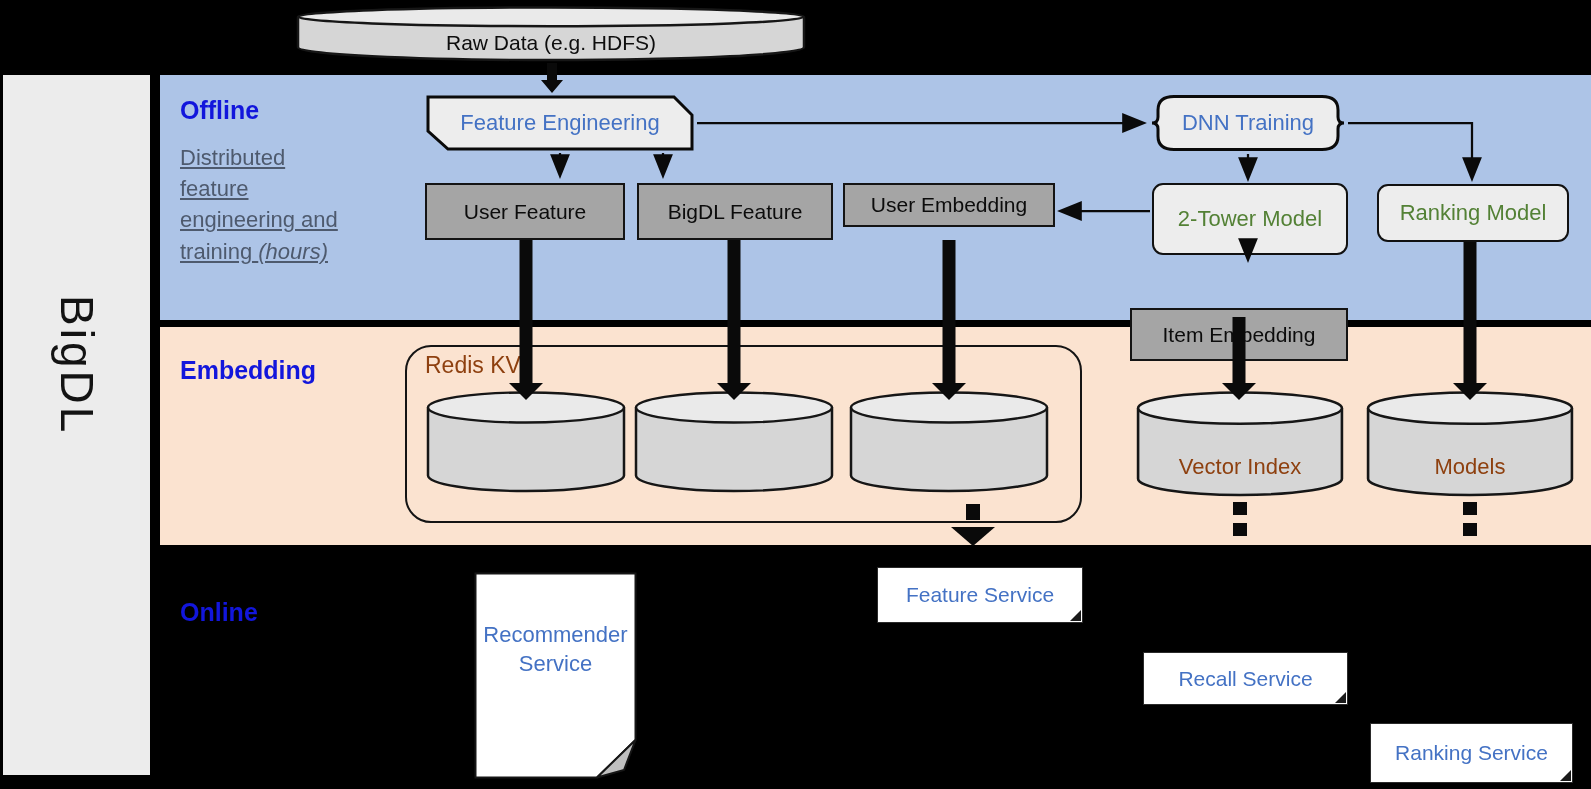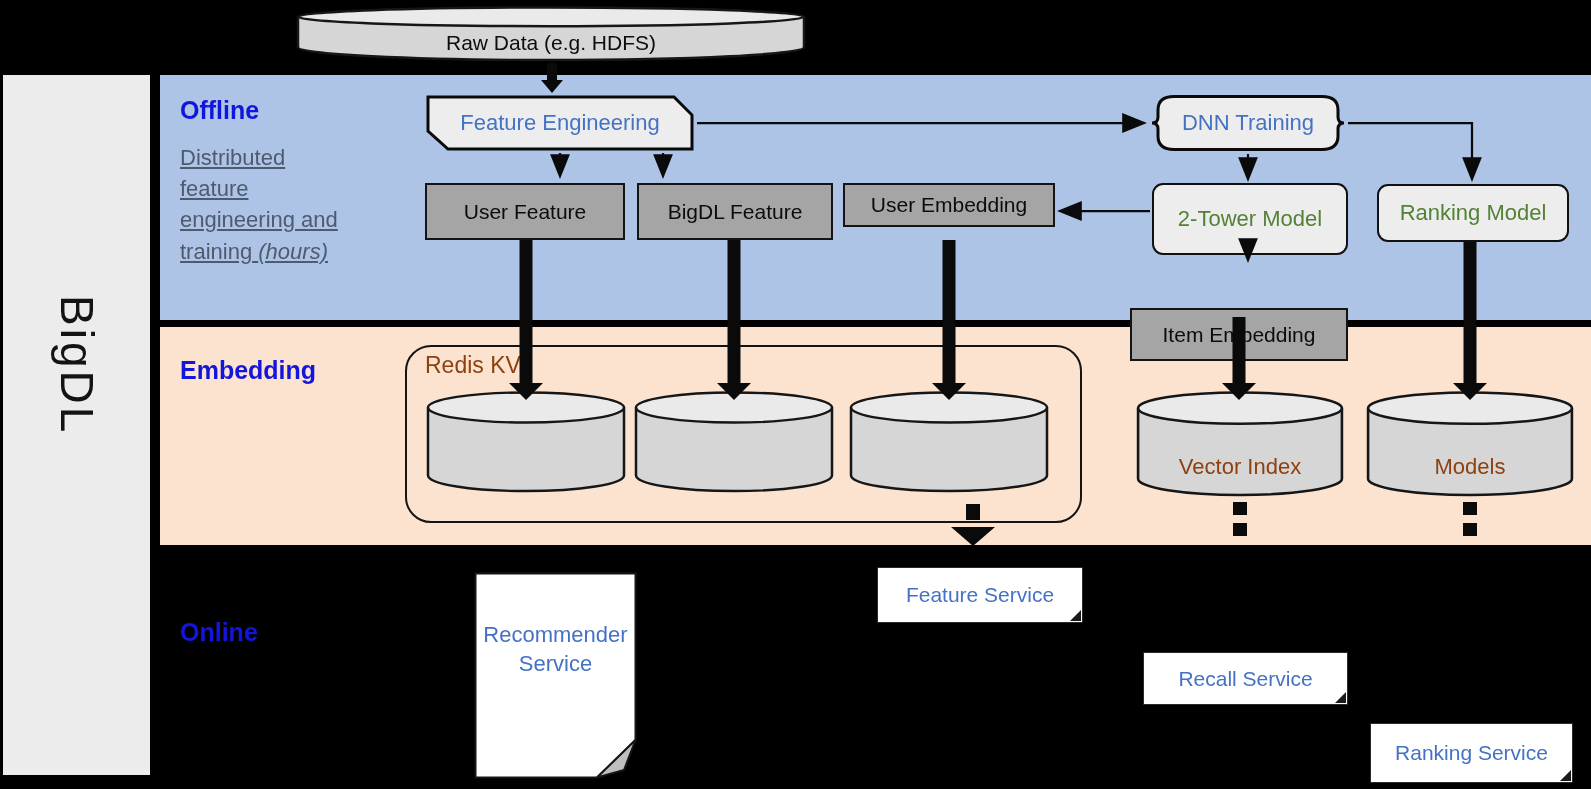--- a/index.html
+++ b/index.html
@@ -82,21 +82,21 @@
       <ellipse class="cyl-top" cx="255" cy="11" rx="253" ry="9.5"></ellipse>
     </svg>
     <div class="raw-lbl">Raw Data (e.g. HDFS)</div>
   </div>
 
   <div class="sec-title" style="top:96px;">Offline</div>
   <div class="sec-desc" style="top:142px;width:175px;text-decoration:underline;"><span>Distributed feature engineering and training </span><em>(hours)</em></div>
 
   <div class="sec-title" style="top:356px;">Embedding</div>
 
-  <div class="sec-title" style="top:598px;margin-top:20px;">Online</div>
+  <div class="sec-title" style="top:598px;">Online</div>
 
   <div class="svg-node" style="left:425px;top:94px;width:270px;height:58px;">
     <svg viewBox="0 0 270 58" preserveAspectRatio="none">
       <path class="fill-light" d="M3,3 H249 L267,21 V55 H23 L3,37 Z"></path>
     </svg>
     <div class="lbl">Feature Engineering</div>
   </div>
 
   <div class="svg-node" style="left:1150px;top:94px;width:196px;height:58px;">
     <svg viewBox="0 0 196 58" preserveAspectRatio="none">

